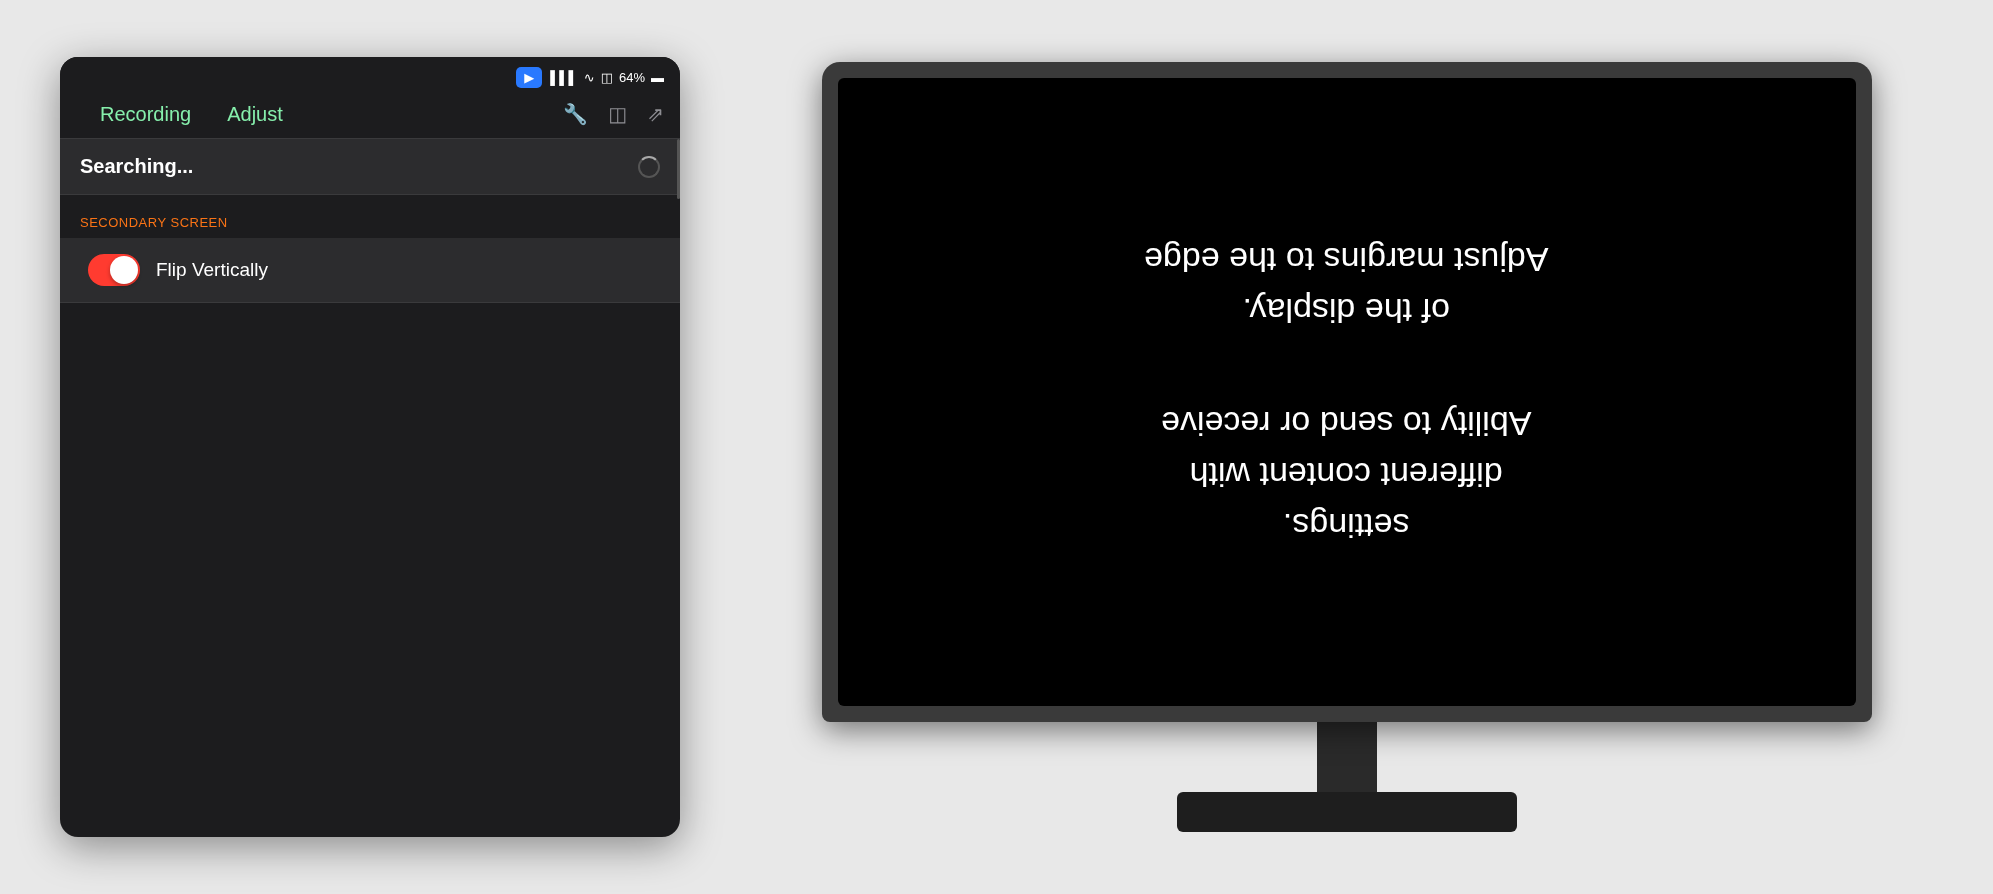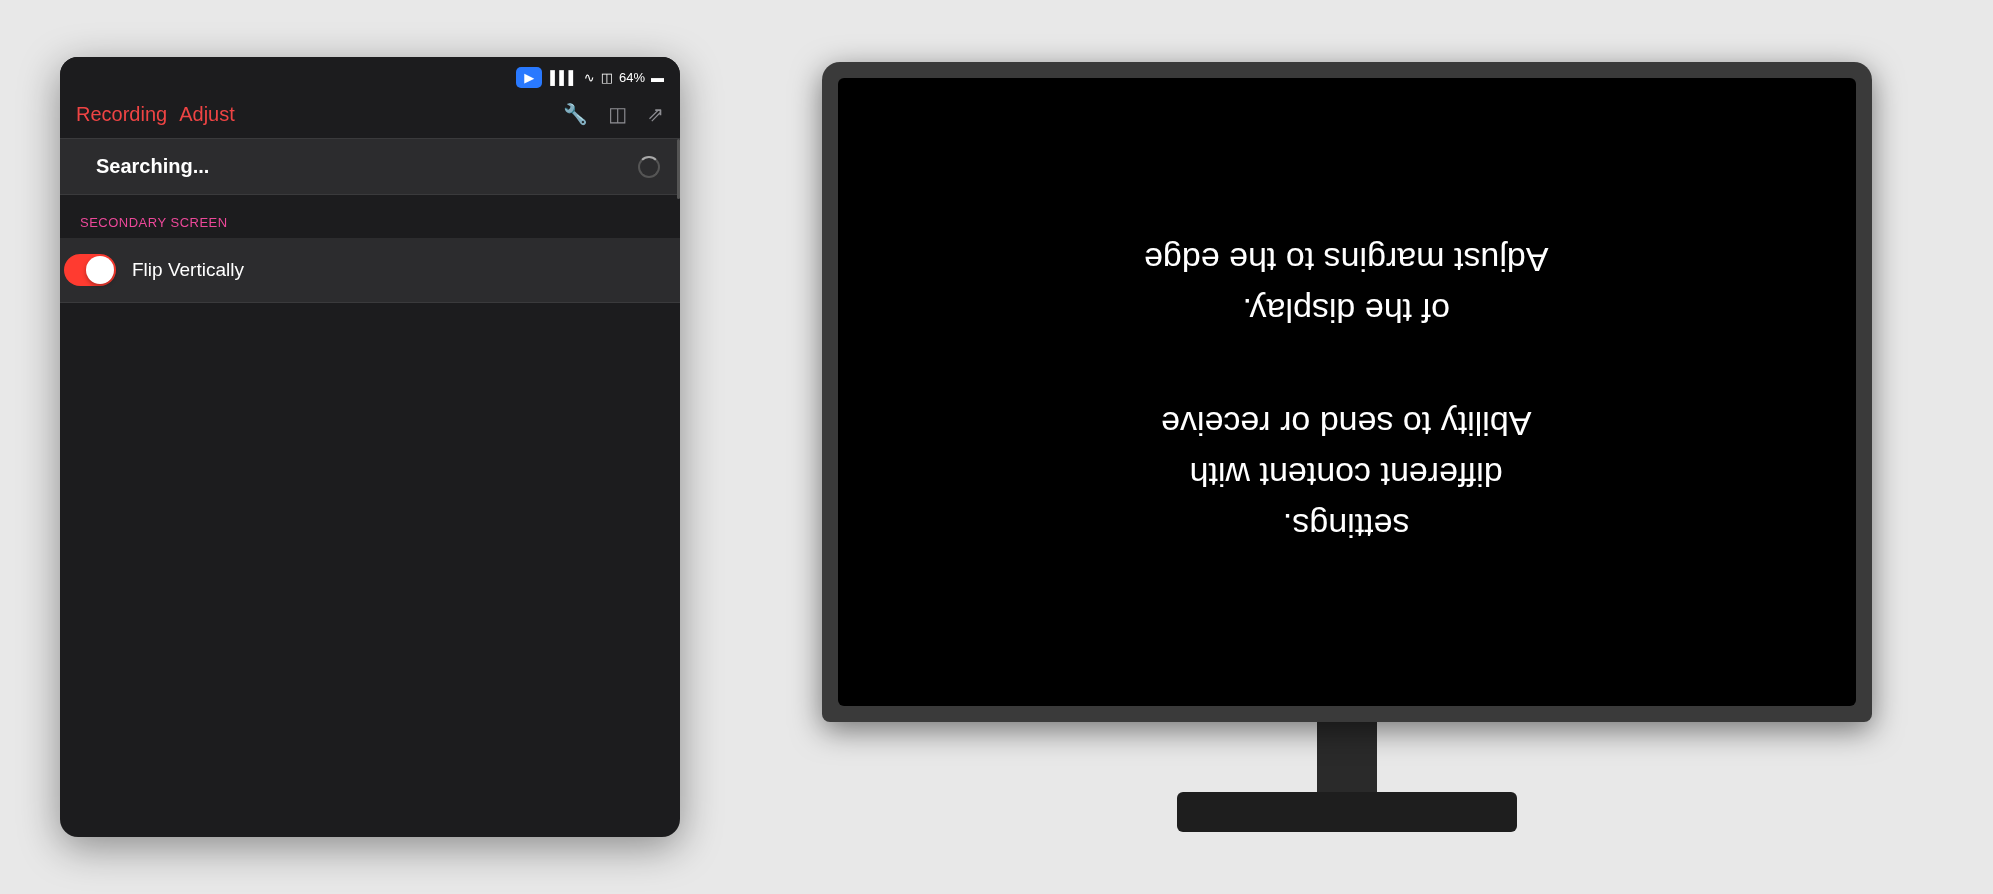--- a/index.html
+++ b/index.html
@@ -61,22 +61,23 @@
       display: flex;
       align-items: center;
       padding: 8px 16px 12px;
       background: #1c1c1e;
       gap: 12px;
     }
 
     .nav-tab {
       font-size: 20px;
       font-weight: 500;
-      color: #ef4444;
+      color: #86efac;
       cursor: pointer;
+      margin-left: 24px;
     }
 
     .nav-icons {
       display: flex;
       align-items: center;
       gap: 20px;
       margin-left: auto;
     }
 
     .nav-icon {
@@ -98,21 +99,20 @@
       align-items: center;
       justify-content: space-between;
       padding: 16px 20px;
       background: #2c2c2e;
     }
 
     .search-text {
       font-size: 20px;
       font-weight: 600;
       color: white;
-      margin-left: 16px;
     }
 
     .spinner {
       width: 22px;
       height: 22px;
       border: 2px solid #555;
       border-top-color: #aaa;
       border-radius: 50%;
       animation: spin 1s linear infinite;
     }
@@ -128,33 +128,33 @@
       background: #555;
       position: absolute;
       right: 0;
       top: 0;
       border-radius: 2px;
     }
 
     
     .section-header {
       padding: 20px 20px 8px;
-      color: #ec4899;
+      color: #f97316;
       font-size: 13px;
       font-weight: 500;
       letter-spacing: 0.5px;
       background: #1c1c1e;
       text-transform: uppercase;
     }
 
     
     .toggle-row {
       display: flex;
       align-items: center;
-      padding: 16px 4px;
+      padding: 16px 28px;
       background: #2c2c2e;
       gap: 16px;
       border-bottom: 1px solid #3a3a3c;
     }
 
     .toggle-label {
       font-size: 19px;
       color: white;
       font-weight: 400;
     }

